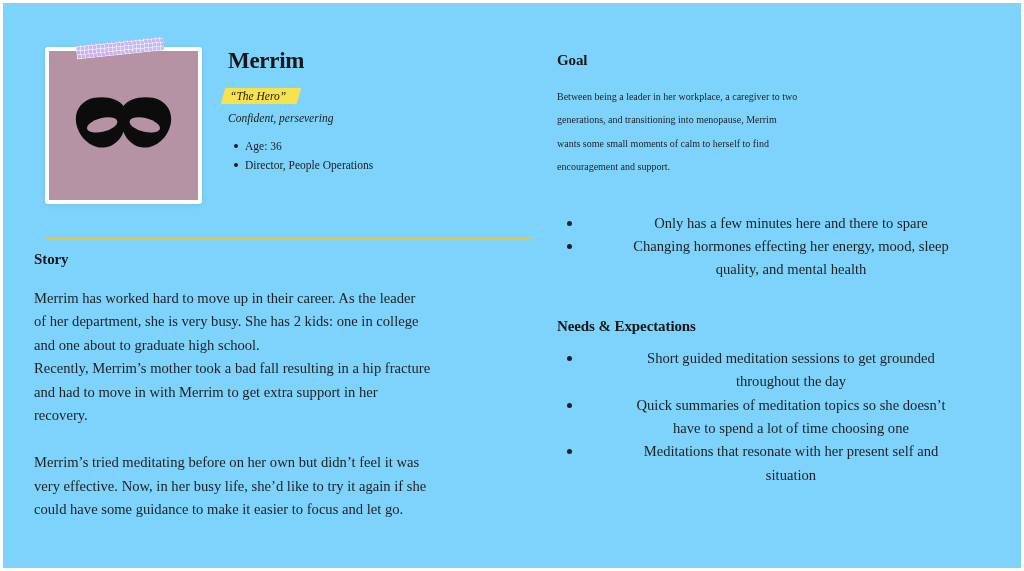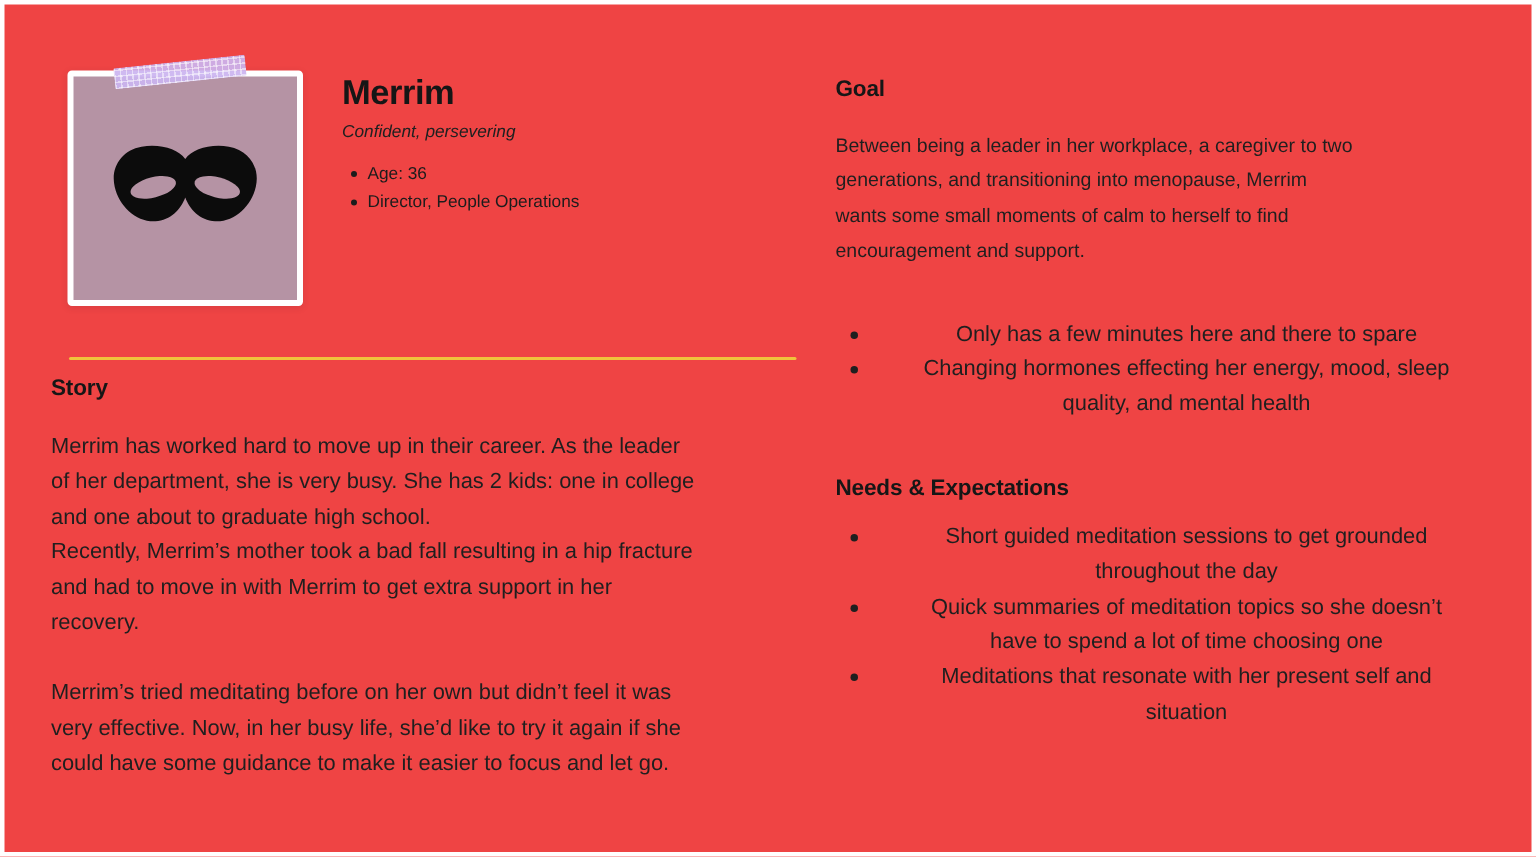--- a/index.html
+++ b/index.html
@@ -1,18 +1,18 @@
 <!DOCTYPE html>
 <html><head>
 <meta charset="utf-8">
 <style>
   html,body{margin:0;padding:0;background:#ffffff;}
   .canvas{
-    position:relative;width:1024px;height:571px;background:#ef4444;
-    font-family:Liberation Sans, sans-serif;color:#1f1f1f;overflow:hidden;
+    position:relative;width:1024px;height:571px;background:#7dd3fc;
+    font-family:Liberation Serif, serif;color:#1f1f1f;overflow:hidden;
   }
   .frame{position:absolute;inset:0;border:3px solid #ffffff;pointer-events:none;z-index:60;}
   
   .avatar{
     position:absolute;left:45px;top:47px;width:149px;height:149px;
     background:#b593a4;border:4px solid #ffffff;border-radius:3px;
     box-shadow:0 1px 5px rgba(70,30,50,.12);
     display:flex;align-items:center;justify-content:center;z-index:1;
   }
   .avatar svg{margin-top:-6px;}
@@ -42,41 +42,44 @@
   ul.facts li::before{content:"";position:absolute;left:0;top:5px;width:4px;height:4px;border-radius:50%;background:#1c1c1c;}
   
   .divider{position:absolute;left:46px;top:238px;width:485px;height:2px;background:#f0c33c;border-radius:1px;}
   .story{position:absolute;left:34px;top:248px;width:505px;}
   h2.sec{font-size:15px;font-weight:bold;margin:0;line-height:22px;color:#161616;letter-spacing:-.1px;}
   .story p{margin:17px 0 0;font-size:14.6px;line-height:23.4px;white-space:pre-line;color:#1f1f1f;}
   .story p + p{margin-top:24px;}
   
   .right{position:absolute;left:557px;top:49px;width:442px;}
   .section + .section{margin-top:33px;}
-  .right p{margin:14px 0 0;font-size:13px;line-height:23.4px;white-space:pre-line;color:#1f1f1f;}
+  .right p{margin:14px 0 0;font-size:10px;line-height:23.4px;white-space:pre-line;color:#1f1f1f;}
   .right ul{margin:10px 0 0;padding-left:10px;list-style:none;font-size:14.6px;line-height:23.4px;color:#1f1f1f;}
   .right li{position:relative;padding-left:16px;white-space:pre-line;text-align:center;}
   .right li::before{content:"";position:absolute;left:0;top:9px;width:5px;height:5px;border-radius:50%;background:#1f1f1f;}
 </style>
 </head>
 <body>
 
 <div class="canvas">
 
   <div class="avatar">
     <svg width="97" height="53" viewBox="0 0 100 54" aria-hidden="true">
       <path d="M50 10 C45 3 33 -0.5 20 1.5 C6 4 -1.5 16 1.5 29 C4.5 42.5 16.5 53.5 29.5 52.8 C40 52.2 47 44.5 50 36.5 C53 44.5 60 52.2 70.5 52.8 C83.5 53.5 95.5 42.5 98.5 29 C101.5 16 94 4 80 1.5 C67 -0.5 55 3 50 10 Z" fill="#0c0c0c"></path>
       <ellipse cx="28" cy="29.5" rx="16" ry="7" transform="rotate(-14 28 29.5)" fill="#b593a4"></ellipse>
       <ellipse cx="72" cy="29.5" rx="16" ry="7" transform="rotate(14 72 29.5)" fill="#b593a4"></ellipse>
     </svg>
   </div>
   <div class="tape"></div>
 
   <div class="profile">
     <h1>Merrim</h1>
+    <div class="alias-row">
+      <span class="highlight">“The Hero”</span>
+    </div>
     <div class="traits">Confident, persevering</div>
     <ul class="facts">
       <li>Age: 36</li>
       <li>Director, People Operations</li>
     </ul>
   </div>
 
   <div class="divider"></div>
 
   <div class="story">

